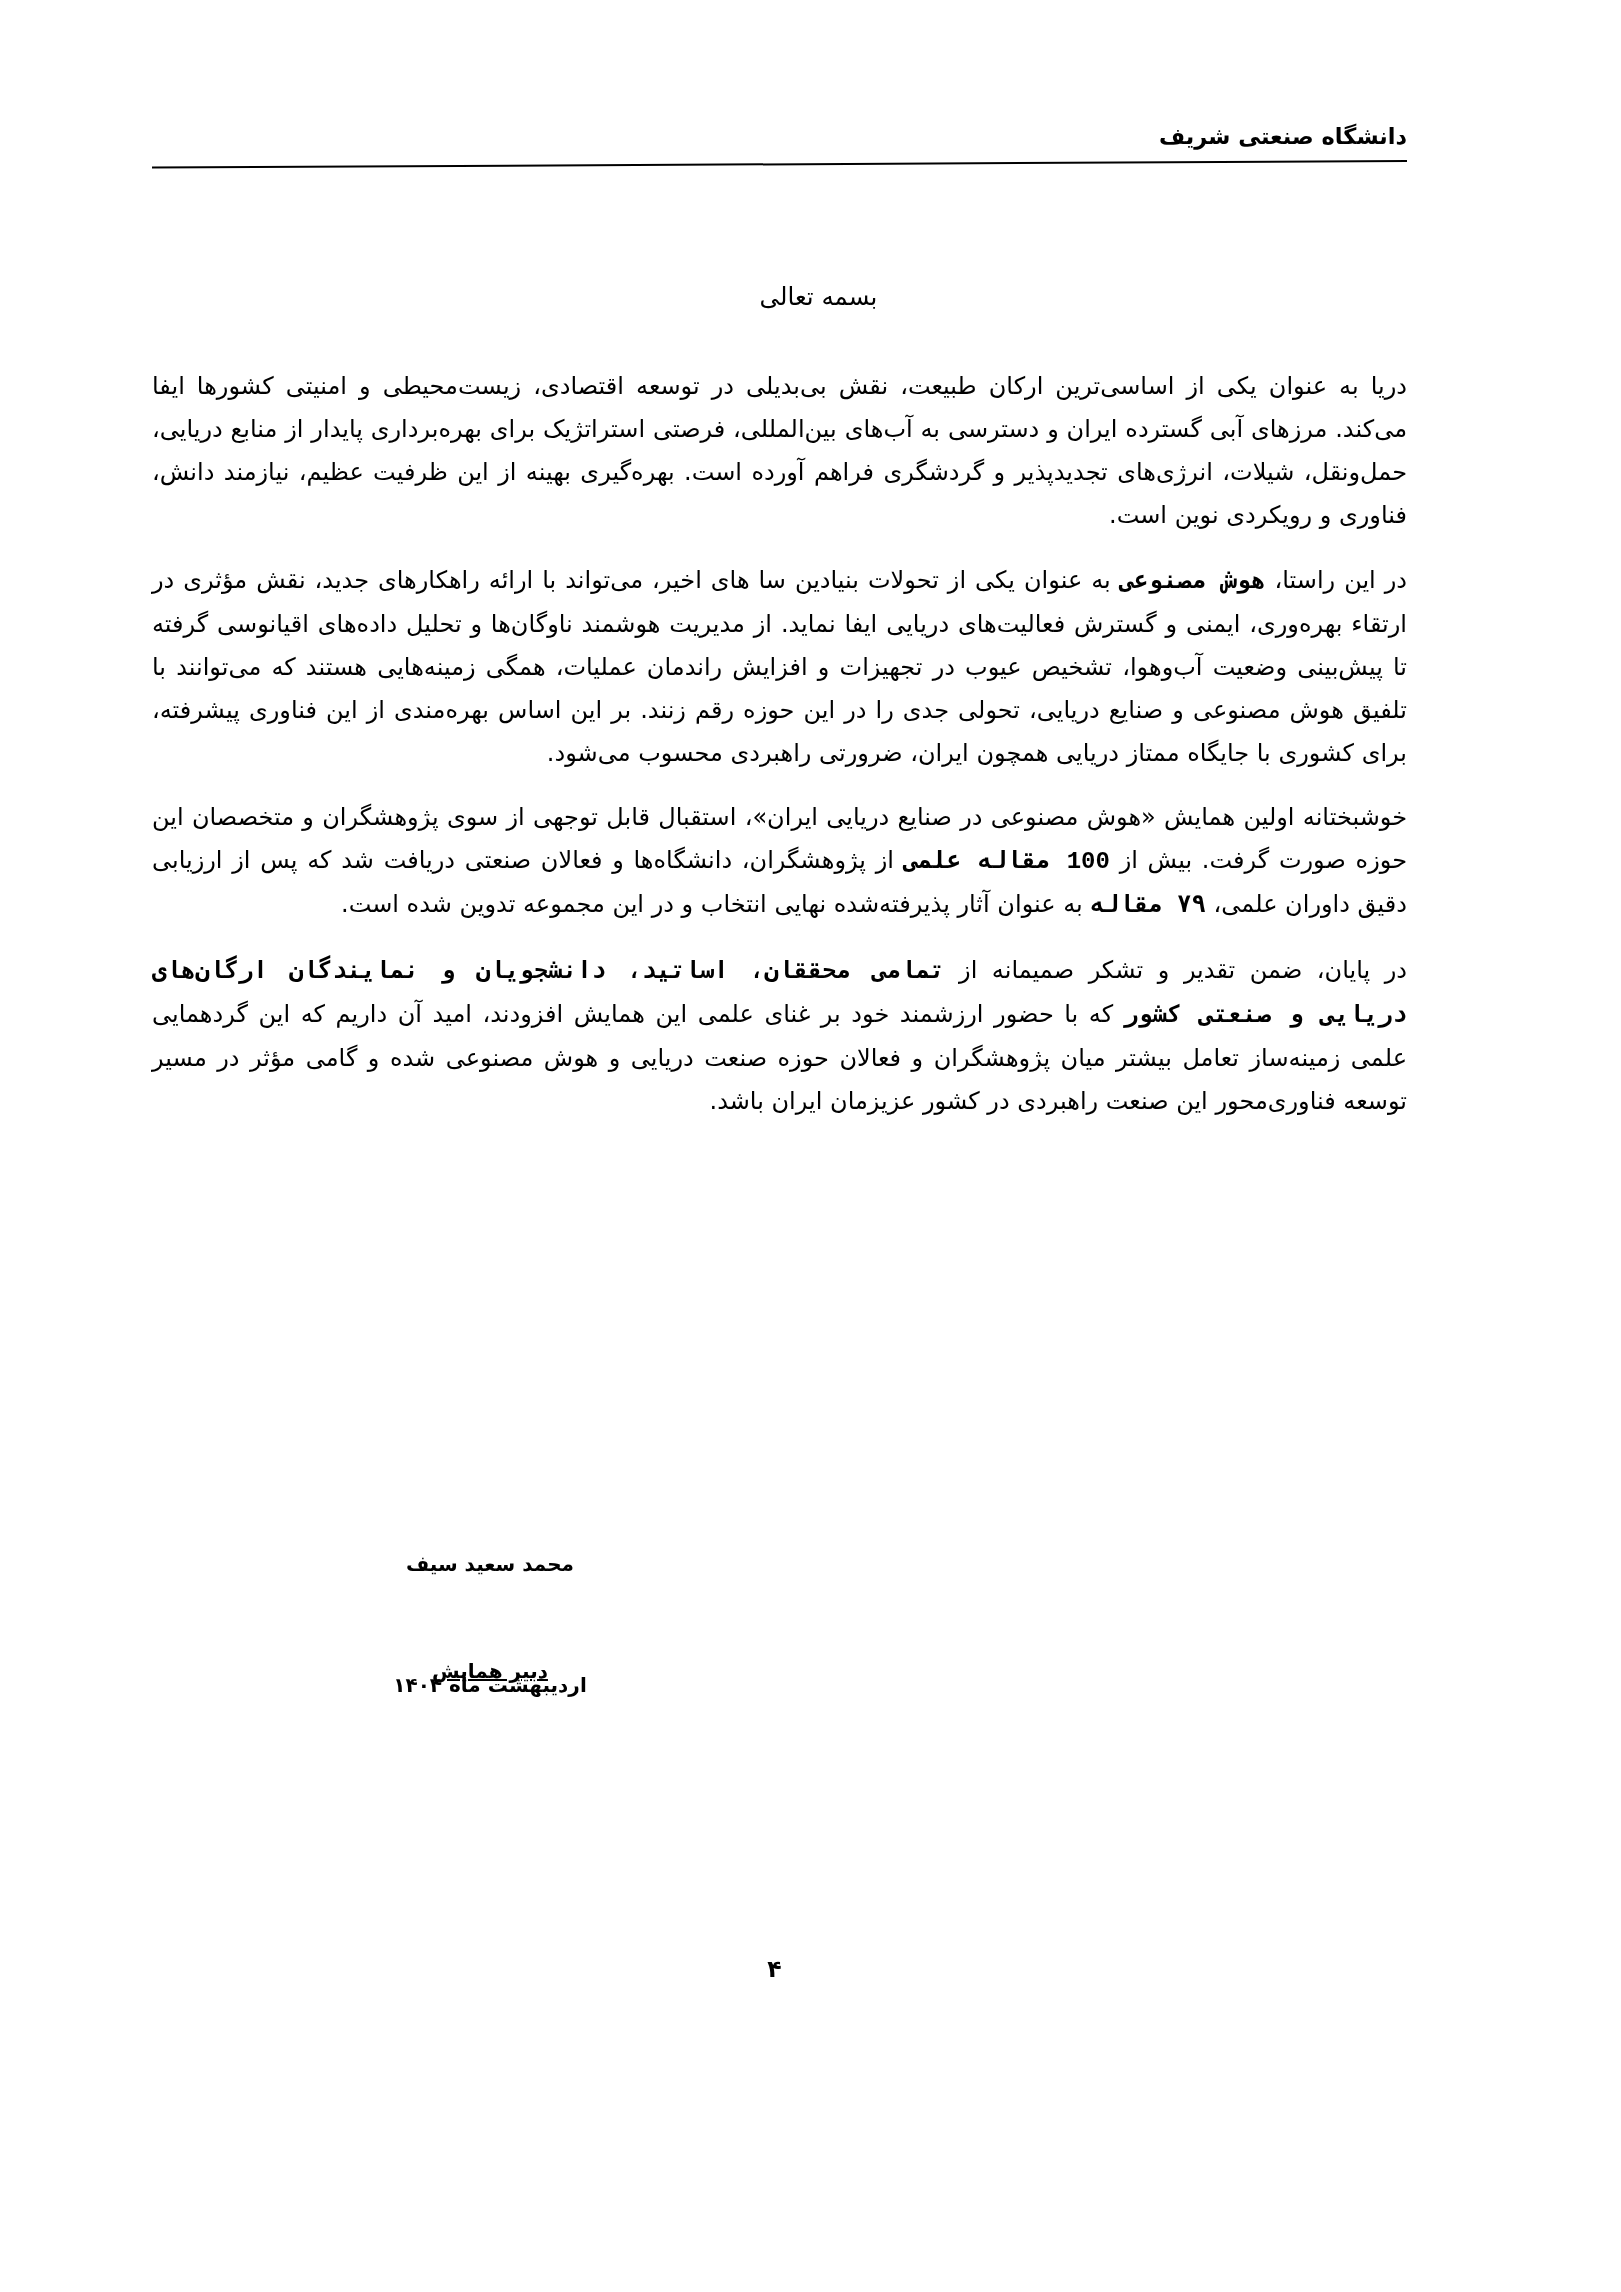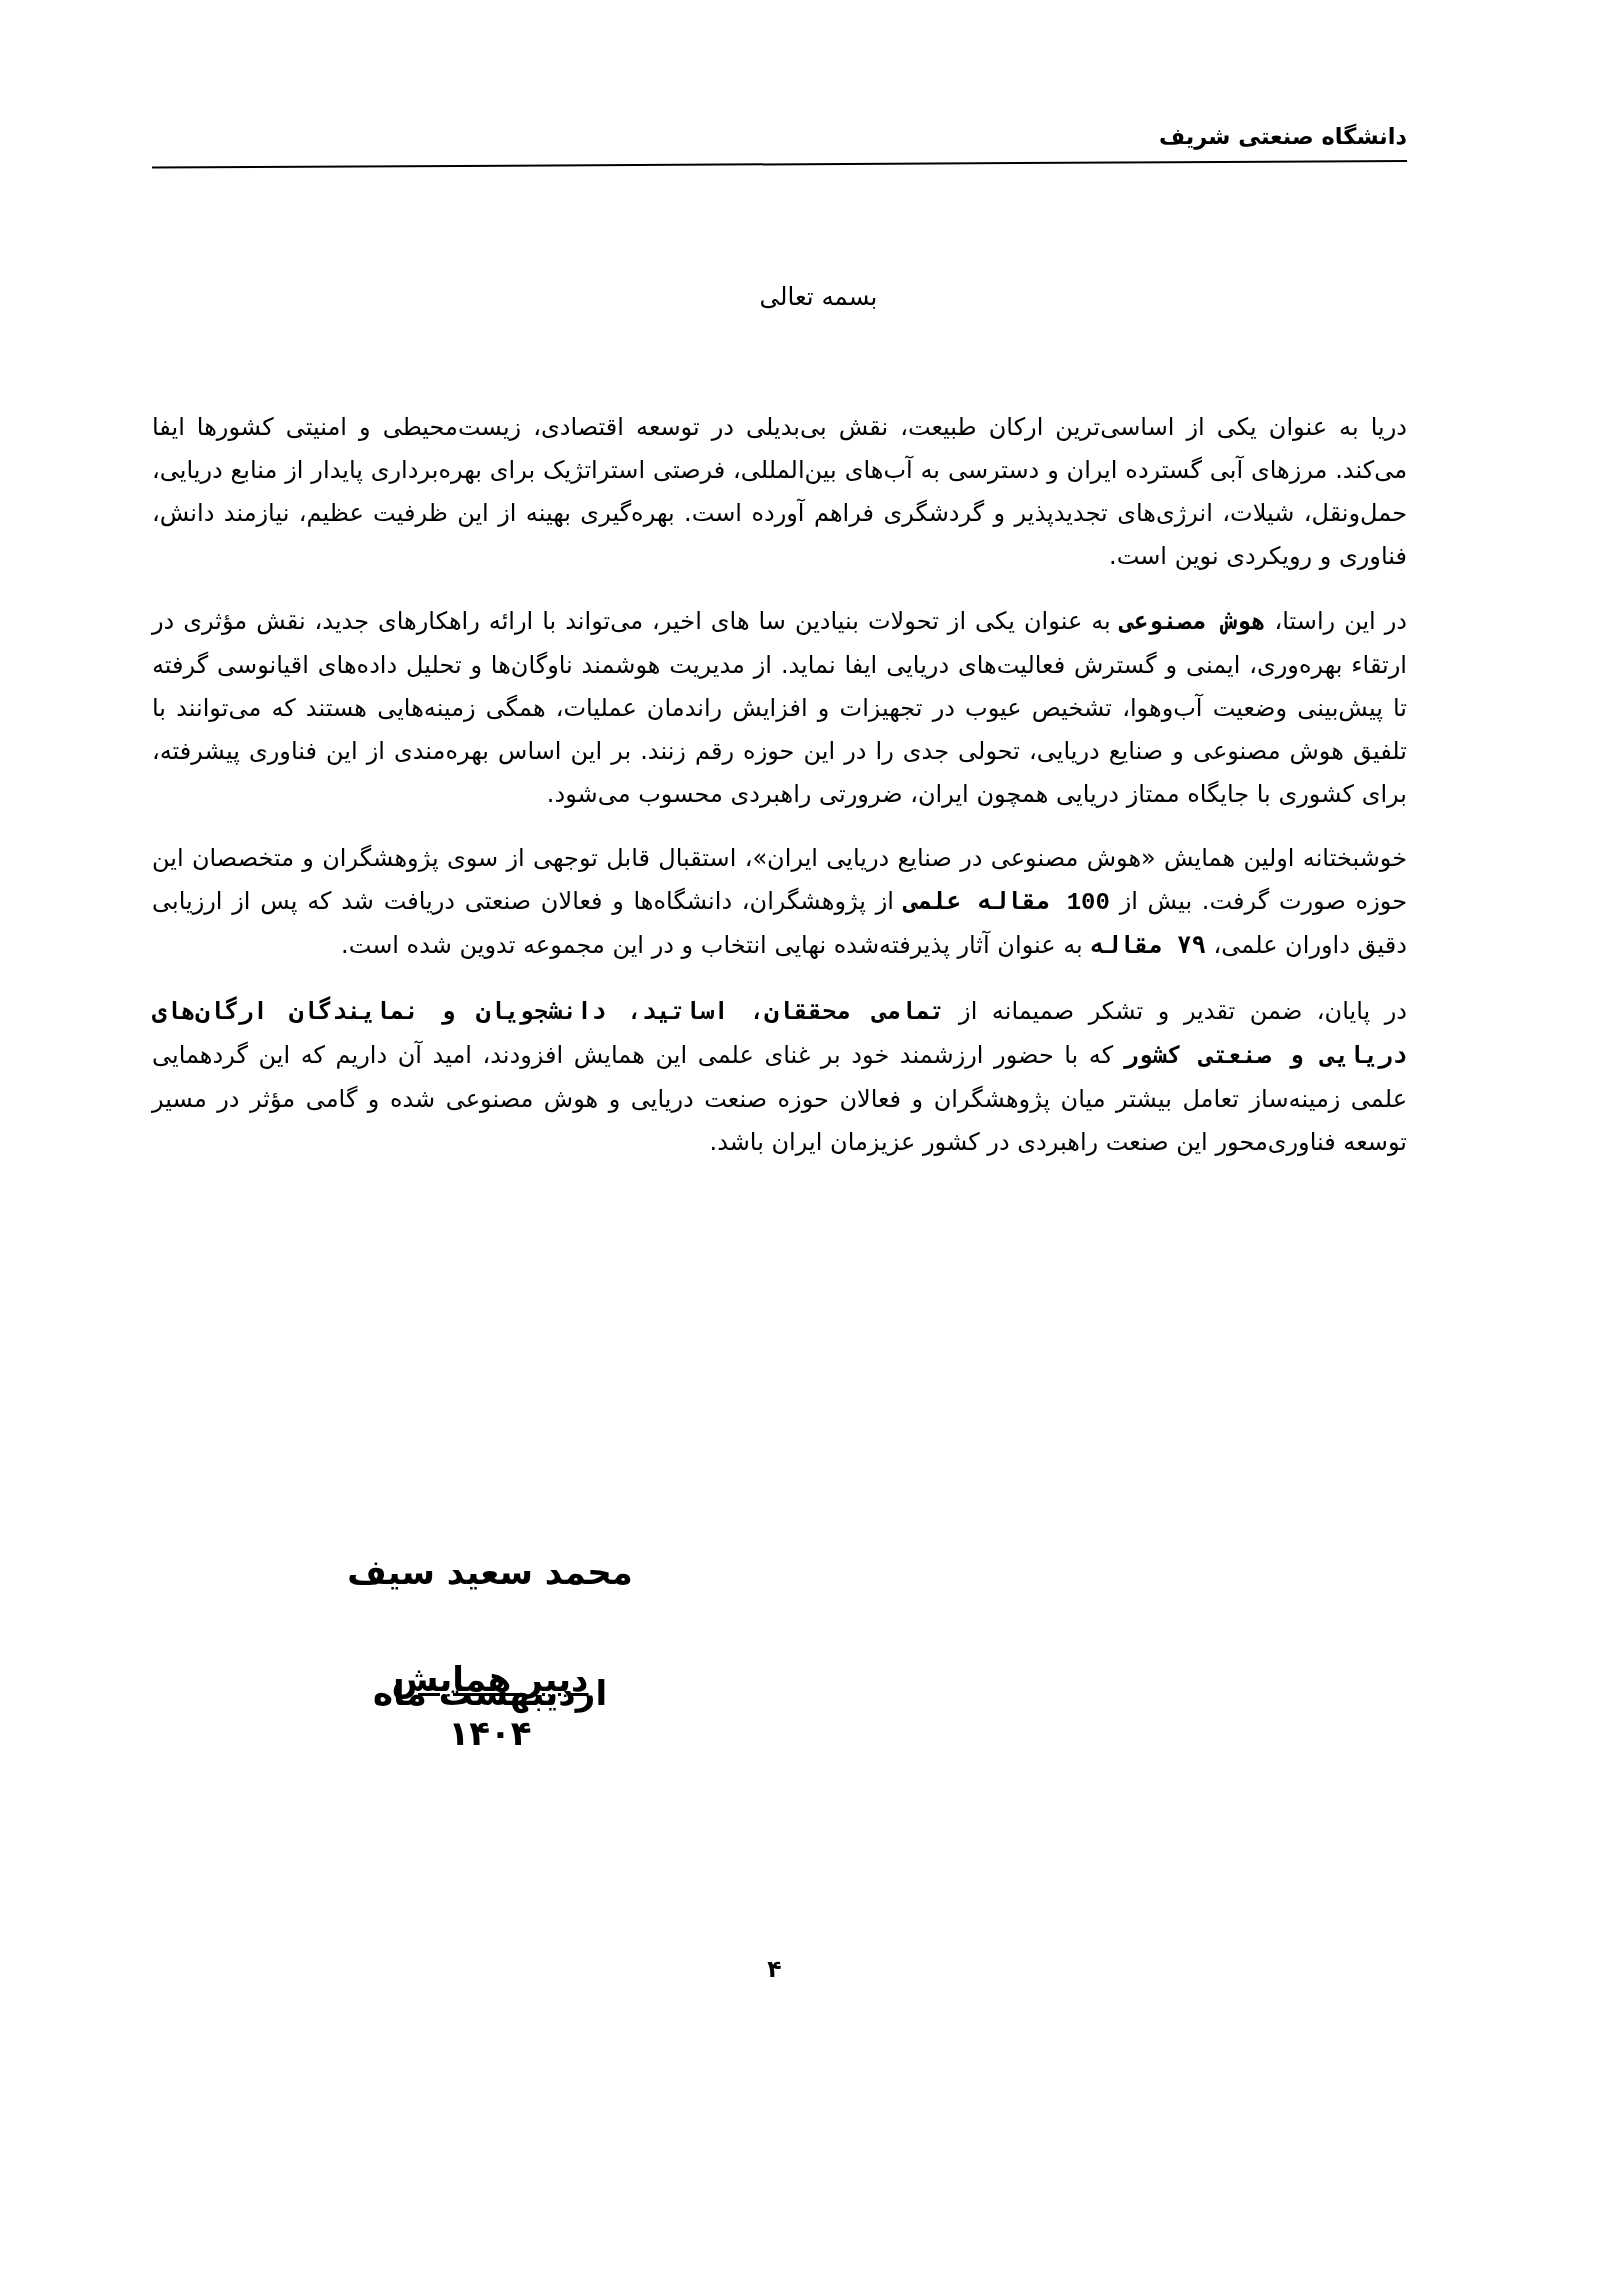--- a/index.html
+++ b/index.html
@@ -57,37 +57,36 @@
     .body-text {
       position: absolute;
       left: 152px;
       top: 365px;
       width: 1255px;
       direction: rtl;
       text-align: justify;
       text-align-last: right;
       font-size: 24px;
       line-height: 43px;
-      margin-top: 41px;
     }
     .body-text p {
       margin: 0 0 21.6px 0;
     }
     .body-text b {
       font-weight: bold;
       font-family: Liberation Mono, monospace;
     }
     .signature {
       position: absolute;
       left: 333px;
       width: 314px;
       direction: rtl;
       text-align: center;
       font-weight: bold;
-      font-size: 34px;
+      font-size: 20px;
     }
     .sig-name { top: 1552px; }
     .sig-role { top: 1659px; text-decoration: underline; }
     .sig-date { top: 1673px; }
     .page-number {
       position: absolute;
       left: 755px;
       top: 1955px;
       width: 39px;
       text-align: center;

